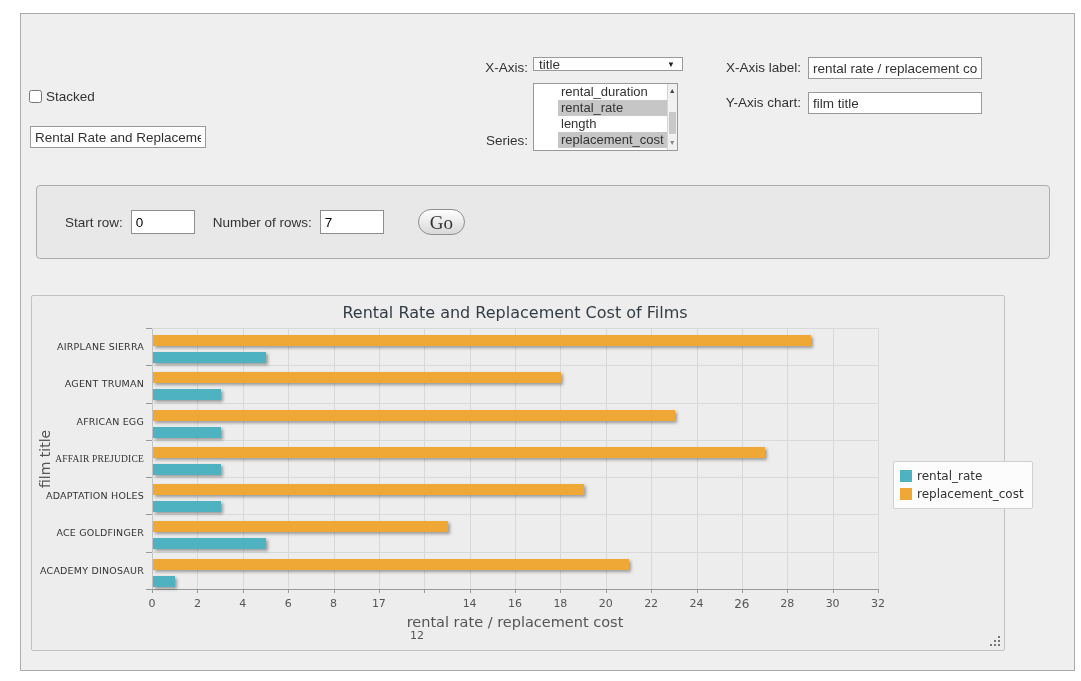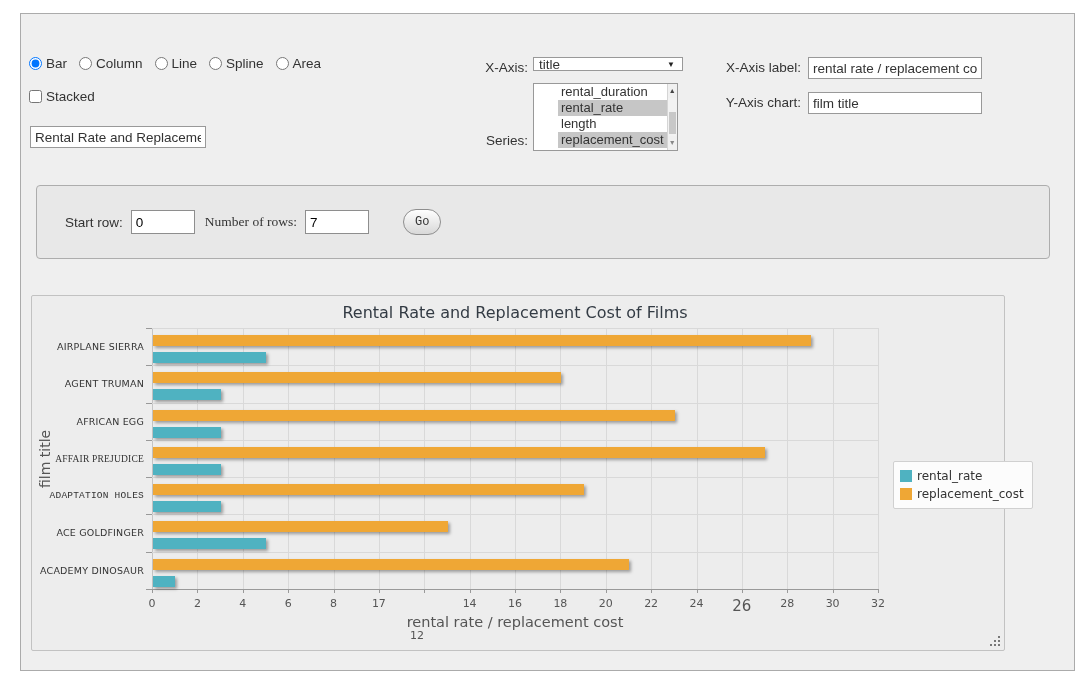--- a/index.html
+++ b/index.html
@@ -51,21 +51,21 @@
     background:#E8E8E8; border:1px solid #ADADAD; border-radius:4px;
     display:flex; align-items:center; padding-left:28px; font-size:13.5px;
   }
   .row-panel input {
     height:24px; width:64px; border:1px solid #8E8E8E; background:#fff;
     font-family:"Liberation Sans", sans-serif; font-size:13.5px; padding:2px 4px; margin:0 8px;
   }
   .go-btn {
     margin-left:26px; height:26px; padding:2px 11px; border:1px solid #8E8E8E;
     border-radius:13px; background:linear-gradient(#FEFEFE,#D8D8D8);
-    font-family:Liberation Mono, monospace; font-size:12px; color:#333; cursor:pointer;
+    font-family:Liberation Serif, serif; font-size:19px; color:#333; cursor:pointer;
   }
   .chart-panel {
     position:absolute; left:10px; top:281px; width:974px; height:356px;
     background:#EDEDED; border:1px solid #C2C2C2; border-radius:2px;
     font-family:"DejaVu Sans", sans-serif;
   }
   .chart-title {
     position:absolute; left:120px; top:7px; width:726px; text-align:center;
     font-size:16px; color:#333b44;
   }
@@ -86,42 +86,20 @@
   }
   .legend-item { display:flex; align-items:center; gap:5px; font-size:12px; color:#333; padding:2px 0; }
   .legend-swatch { width:12px; height:12px; display:inline-block; }
   .resize { position:absolute; right:3px; bottom:3px; }
 </style>
 </head>
 <body>
 
 <div class="fieldset">
 
-  <div class="radio-row">
-    <label>
-      <input type="radio" name="ctype" checked="" style="">
-      <span>Bar</span>
-    </label>
-    <label>
-      <input type="radio" name="ctype" style="">
-      <span>Column</span>
-    </label>
-    <label>
-      <input type="radio" name="ctype" style="">
-      <span>Line</span>
-    </label>
-    <label>
-      <input type="radio" name="ctype" style="">
-      <span>Spline</span>
-    </label>
-    <label>
-      <input type="radio" name="ctype" style="">
-      <span>Area</span>
-    </label>
-  </div>
 
   <label class="stacked">
     <input type="checkbox" style="">
     <span>Stacked</span>
   </label>
 
   <input class="texty title-input" value="Rental Rate and Replacement Cost of Films" style="">
 
   <div class="lbl" style="left:392px; top:43px; width:115px;">X-Axis:</div>
   <div class="select">
@@ -146,21 +124,21 @@
 
   <div class="lbl axis-cap" style="top:43px;">X-Axis label:</div>
   <input class="texty axis-input" style="top: 43px;" value="rental rate / replacement cost">
 
   <div class="lbl axis-cap" style="top:78px;">Y-Axis chart:</div>
   <input class="texty axis-input" style="top: 78px;" value="film title">
 
   <div class="row-panel">
     <span>Start row:</span>
     <input value="0" style="">
-    <span style="margin-left:2px;font-family:Liberation Serif, serif;">Number of rows:</span>
+    <span style="margin-left:10px;">Number of rows:</span>
     <input value="7" style="">
     <button class="go-btn">Go</button>
   </div>
 
   <div class="chart-panel">
     <div class="canvas">
         <div style="position: absolute; left: 120px; top: 32px; width: 1px; height: 261px; background: rgb(196, 196, 196);"></div>
         <div style="position: absolute; left: 120px; top: 293px; width: 1px; height: 4px; background: rgb(153, 153, 153);"></div>
         <div style="position: absolute; left: 105px; top: 301px; width: 30px; text-align: center; font-size: 11px; color: rgb(85, 85, 85);">0</div>
         <div style="position: absolute; left: 165.375px; top: 32px; width: 1px; height: 261px; background: rgb(217, 217, 217);"></div>
@@ -194,21 +172,21 @@
         <div style="position: absolute; left: 573.75px; top: 293px; width: 1px; height: 4px; background: rgb(153, 153, 153);"></div>
         <div style="position: absolute; left: 558.75px; top: 301px; width: 30px; text-align: center; font-size: 11px; color: rgb(85, 85, 85);">20</div>
         <div style="position: absolute; left: 619.125px; top: 32px; width: 1px; height: 261px; background: rgb(217, 217, 217);"></div>
         <div style="position: absolute; left: 619.125px; top: 293px; width: 1px; height: 4px; background: rgb(153, 153, 153);"></div>
         <div style="position: absolute; left: 604.125px; top: 301px; width: 30px; text-align: center; font-size: 11px; color: rgb(85, 85, 85);">22</div>
         <div style="position: absolute; left: 664.5px; top: 32px; width: 1px; height: 261px; background: rgb(217, 217, 217);"></div>
         <div style="position: absolute; left: 664.5px; top: 293px; width: 1px; height: 4px; background: rgb(153, 153, 153);"></div>
         <div style="position: absolute; left: 649.5px; top: 301px; width: 30px; text-align: center; font-size: 11px; color: rgb(85, 85, 85);">24</div>
         <div style="position: absolute; left: 709.875px; top: 32px; width: 1px; height: 261px; background: rgb(217, 217, 217);"></div>
         <div style="position: absolute; left: 709.875px; top: 293px; width: 1px; height: 4px; background: rgb(153, 153, 153);"></div>
-        <div style="position: absolute; left: 694.875px; top: 301px; width: 30px; text-align: center; font-size: 15px; color: rgb(85, 85, 85);">26</div>
+        <div style="position: absolute; left: 694.875px; top: 301px; width: 30px; text-align: center; font-size: 12px; color: rgb(85, 85, 85);">26</div>
         <div style="position: absolute; left: 755.25px; top: 32px; width: 1px; height: 261px; background: rgb(217, 217, 217);"></div>
         <div style="position: absolute; left: 755.25px; top: 293px; width: 1px; height: 4px; background: rgb(153, 153, 153);"></div>
         <div style="position: absolute; left: 740.25px; top: 301px; width: 30px; text-align: center; font-size: 11px; color: rgb(85, 85, 85);">28</div>
         <div style="position: absolute; left: 800.625px; top: 32px; width: 1px; height: 261px; background: rgb(217, 217, 217);"></div>
         <div style="position: absolute; left: 800.625px; top: 293px; width: 1px; height: 4px; background: rgb(153, 153, 153);"></div>
         <div style="position: absolute; left: 785.625px; top: 301px; width: 30px; text-align: center; font-size: 11px; color: rgb(85, 85, 85);">30</div>
         <div style="position: absolute; left: 846px; top: 32px; width: 1px; height: 261px; background: rgb(217, 217, 217);"></div>
         <div style="position: absolute; left: 846px; top: 293px; width: 1px; height: 4px; background: rgb(153, 153, 153);"></div>
         <div style="position: absolute; left: 831px; top: 301px; width: 30px; text-align: center; font-size: 11px; color: rgb(85, 85, 85);">32</div>
         <div style="position: absolute; left: 120px; top: 32px; width: 726px; height: 1px; background: rgb(217, 217, 217);"></div>
@@ -233,21 +211,21 @@
         <div style="position: absolute; left: 121px; top: 56px; width: 113.211px; height: 11px; background: rgb(79, 178, 193); box-shadow: rgba(0, 0, 0, 0.35) 2px 2px 3px;"></div>
         <div style="position: absolute; left: 0px; top: 82.2857px; width: 112px; text-align: right; font-size: 9.5px; line-height: 12px; color: rgb(51, 51, 51); letter-spacing: 0.2px;">AGENT TRUMAN</div>
         <div style="position: absolute; left: 121px; top: 76.2857px; width: 408.148px; height: 11px; background: rgb(239, 167, 53); box-shadow: rgba(0, 0, 0, 0.35) 2px 2px 3px;"></div>
         <div style="position: absolute; left: 121px; top: 93.2857px; width: 67.8356px; height: 11px; background: rgb(79, 178, 193); box-shadow: rgba(0, 0, 0, 0.35) 2px 2px 3px;"></div>
         <div style="position: absolute; left: 0px; top: 119.571px; width: 112px; text-align: right; font-size: 9.5px; line-height: 12px; color: rgb(51, 51, 51); letter-spacing: 0.2px;">AFRICAN EGG</div>
         <div style="position: absolute; left: 121px; top: 113.571px; width: 521.586px; height: 11px; background: rgb(239, 167, 53); box-shadow: rgba(0, 0, 0, 0.35) 2px 2px 3px;"></div>
         <div style="position: absolute; left: 121px; top: 130.571px; width: 67.8356px; height: 11px; background: rgb(79, 178, 193); box-shadow: rgba(0, 0, 0, 0.35) 2px 2px 3px;"></div>
         <div style="position: absolute; left: 0px; top: 156.857px; width: 112px; text-align: right; font-size: 9.5px; line-height: 12px; color: rgb(51, 51, 51); letter-spacing: 0.2px; font-family: Liberation Serif, serif;">AFFAIR PREJUDICE</div>
         <div style="position: absolute; left: 121px; top: 150.857px; width: 612.336px; height: 11px; background: rgb(239, 167, 53); box-shadow: rgba(0, 0, 0, 0.35) 2px 2px 3px;"></div>
         <div style="position: absolute; left: 121px; top: 167.857px; width: 67.8356px; height: 11px; background: rgb(79, 178, 193); box-shadow: rgba(0, 0, 0, 0.35) 2px 2px 3px;"></div>
-        <div style="position: absolute; left: 0px; top: 194.143px; width: 112px; text-align: right; font-size: 9.5px; line-height: 12px; color: rgb(51, 51, 51); letter-spacing: 0.2px; font-family: Liberation Mono, monospace;">ADAPTATION HOLES</div>
+        <div style="position: absolute; left: 0px; top: 194.143px; width: 112px; text-align: right; font-size: 9.5px; line-height: 12px; color: rgb(51, 51, 51); letter-spacing: 0.2px;">ADAPTATION HOLES</div>
         <div style="position: absolute; left: 121px; top: 188.143px; width: 430.836px; height: 11px; background: rgb(239, 167, 53); box-shadow: rgba(0, 0, 0, 0.35) 2px 2px 3px;"></div>
         <div style="position: absolute; left: 121px; top: 205.143px; width: 67.8356px; height: 11px; background: rgb(79, 178, 193); box-shadow: rgba(0, 0, 0, 0.35) 2px 2px 3px;"></div>
         <div style="position: absolute; left: 0px; top: 231.429px; width: 112px; text-align: right; font-size: 9.5px; line-height: 12px; color: rgb(51, 51, 51); letter-spacing: 0.2px;">ACE GOLDFINGER</div>
         <div style="position: absolute; left: 121px; top: 225.429px; width: 294.711px; height: 11px; background: rgb(239, 167, 53); box-shadow: rgba(0, 0, 0, 0.35) 2px 2px 3px;"></div>
         <div style="position: absolute; left: 121px; top: 242.429px; width: 113.211px; height: 11px; background: rgb(79, 178, 193); box-shadow: rgba(0, 0, 0, 0.35) 2px 2px 3px;"></div>
         <div style="position: absolute; left: 0px; top: 268.714px; width: 112px; text-align: right; font-size: 9.5px; line-height: 12px; color: rgb(51, 51, 51); letter-spacing: 0.2px;">ACADEMY DINOSAUR</div>
         <div style="position: absolute; left: 121px; top: 262.714px; width: 476.211px; height: 11px; background: rgb(239, 167, 53); box-shadow: rgba(0, 0, 0, 0.35) 2px 2px 3px;"></div>
         <div style="position: absolute; left: 121px; top: 279.714px; width: 22.4606px; height: 11px; background: rgb(79, 178, 193); box-shadow: rgba(0, 0, 0, 0.35) 2px 2px 3px;"></div>
       </div>
     <div class="chart-title">Rental Rate and Replacement Cost of Films</div>

